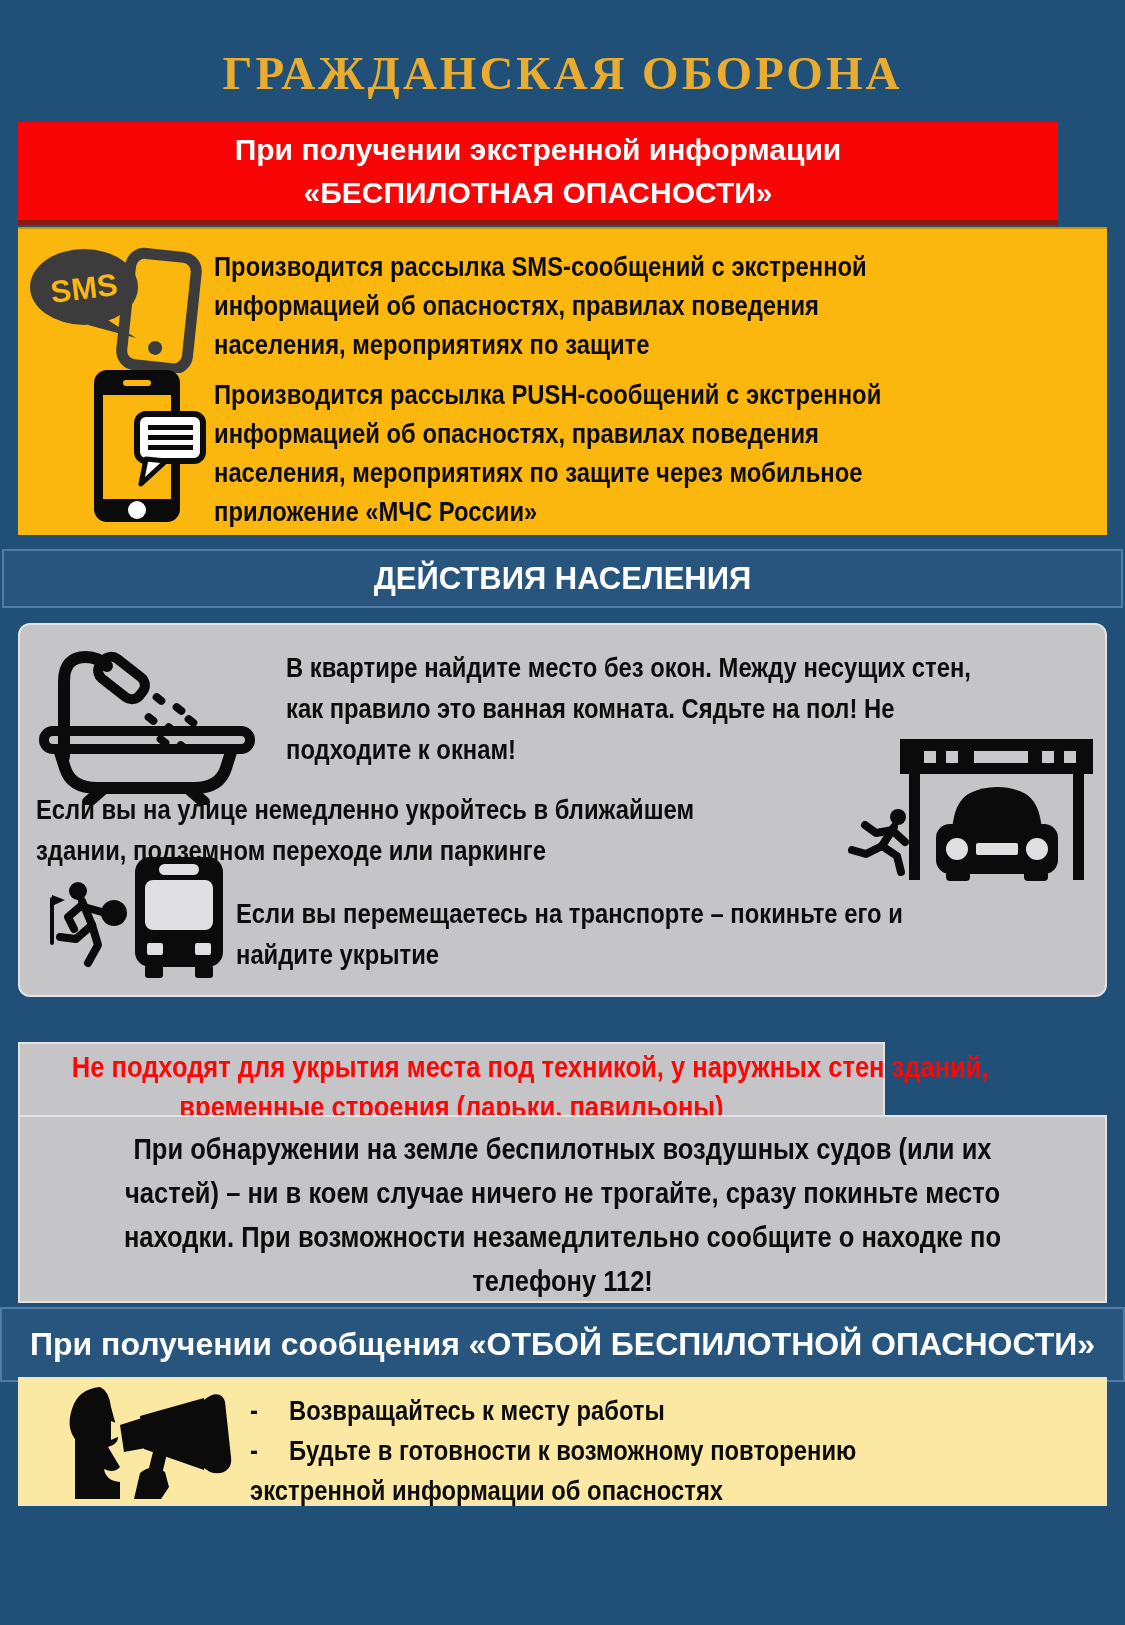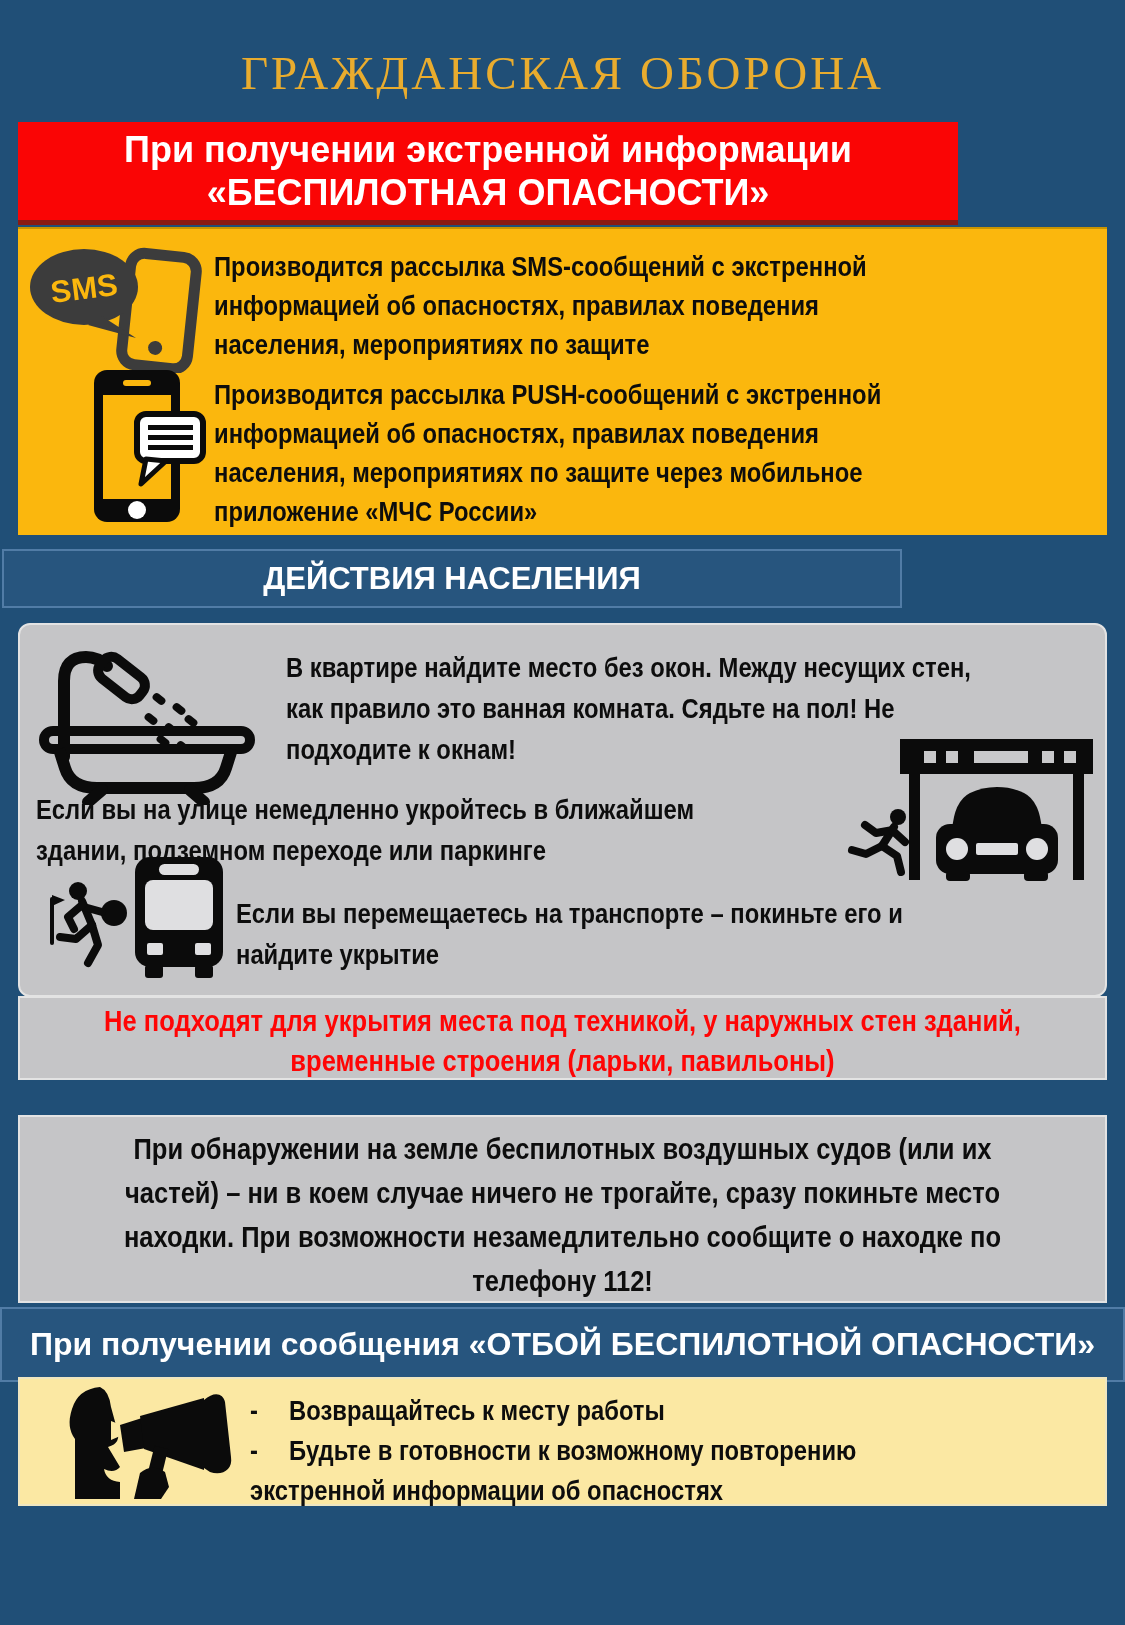--- a/index.html
+++ b/index.html
@@ -7,55 +7,55 @@
     position:relative; width:1125px; height:1625px;
     background:#204F77; overflow:hidden;
     font-family:"Liberation Sans", sans-serif;
   }
   .abs { position:absolute; }
   .line { white-space:nowrap; }
 
   
   .title {
     left:0; top:46px; width:100%; text-align:center;
-    font-family:"Liberation Serif", serif; font-weight:normal;
+    font-family:"Liberation Serif", serif; font-weight:bold;
     font-size:47px; letter-spacing:3px; color:#E9AC2E;
   }
 
   
   .red-banner {
-    left:18px; top:122px; width:940px; height:103px;
+    left:18px; top:122px; width:1040px; height:103px;
     background:#FA0505; border-bottom:5px solid #8B1A12; box-sizing:border-box;
     display:flex; flex-direction:column; justify-content:center; align-items:center;
-    color:#FFFFFF; font-weight:bold; font-size:36px; line-height:43px;
+    color:#FFFFFF; font-weight:bold; font-size:30px; line-height:43px;
   }
 
   
   .yellow-box {
     left:18px; top:227px; width:1089px; height:308px;
     background:#FBB70D; border-top:2px solid #C99400; box-sizing:border-box;
   }
   .notify-text { position:absolute; font-weight:bold; color:#0D0D0D;
     font-size:28px; line-height:39px; transform:scaleX(0.85); transform-origin:0 0; }
   #sms-text  { left:196px; top:18px;  }
   #push-text { left:196px; top:146px; }
 
   
   .blue-banner {
     background:#27557E; border:2px solid #517CA6; box-sizing:border-box;
     display:flex; justify-content:center; align-items:center;
     color:#FFFFFF; font-weight:bold;
   }
-  #actions-banner  { left:2px; top:549px; width:900px; height:59px; font-size:31px; }
+  #actions-banner  { left:2px; top:549px; width:1121px; height:59px; font-size:31px; }
   #allclear-banner { left:0px; top:1307px; width:1125px; height:75px; font-size:32px; }
 
   
   .gray-box { background:#C5C5C7; border:2px solid #E3E3E3; box-sizing:border-box; }
   #actions-box  { left:18px; top:623px;  width:1089px; height:374px;border-radius:12px; }
-  #warning-box  { left:18px; top:996px; width:1089px; height:84px;  }
+  #warning-box  { left:18px; top:1042px; width:867px; height:84px;  }
   #found-box    { left:18px; top:1115px; width:1089px; height:188px; }
 
   .body-text { position:absolute; font-weight:bold; color:#0D0D0D;
     font-size:28px; line-height:41px; transform:scaleX(0.85); transform-origin:0 0; }
   #apartment-text { left:266px; top:22px;  }
   #street-text    { left:16px;  top:164px; }
   #transport-text { left:216px; top:268px; }
 
   .center-text { width:100%; text-align:center; font-weight:bold;
     transform:scaleX(0.88); transform-origin:50% 0; }

